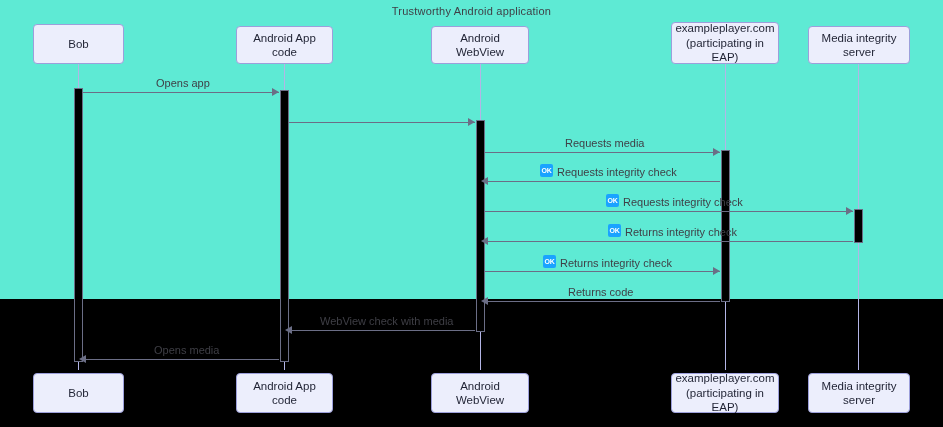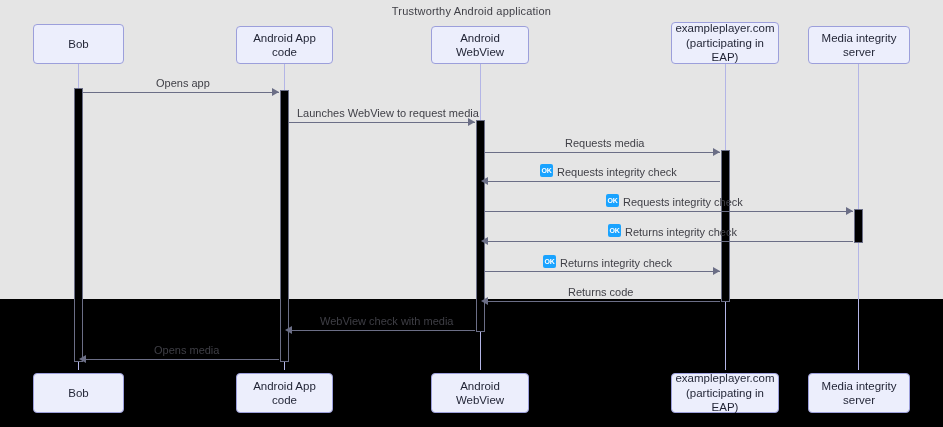--- a/index.html
+++ b/index.html
@@ -10,21 +10,21 @@
   body {
     width: 943px;
     height: 427px;
     overflow: hidden;
     font-family: "Liberation Sans", sans-serif;
   }
   #diagram {
     position: relative;
     width: 943px;
     height: 299px;
-    background: #e5e5e5;
+    background: #5eead4;
   }
   .title {
     position: absolute;
     left: 0;
     top: 5px;
     width: 943px;
     text-align: center;
     color: #3f3f46;
     font-size: 11px;
     font-family: "Liberation Sans", sans-serif;
@@ -151,21 +151,20 @@
   <div class="actor-box" style="left:808px; top:373px; width:102px; height:40px;">
     <span>Media integrity server</span>
   </div>
 
   <div class="msg-line" style="left:83px; top:92px; width:196px;"></div>
   <div class="arrow right" style="left:272px; top:88px;"></div>
   <div class="msg-label" style="left:156px; top:77px;">Opens app</div>
 
   <div class="msg-line" style="left:289px; top:122px; width:186px;"></div>
   <div class="arrow right" style="left:468px; top:118px;"></div>
-  <div class="msg-label" style="left:297px; top:107px;">Launches WebView to request media</div>
 
   <div class="msg-line" style="left:485px; top:152px; width:235px;"></div>
   <div class="arrow right" style="left:713px; top:148px;"></div>
   <div class="msg-label" style="left:565px; top:137px;">Requests media</div>
 
   <div class="msg-line" style="left:485px; top:181px; width:235px;"></div>
   <div class="arrow left" style="left:481px; top:177px;"></div>
   <div class="lock-icon" style="left:540px; top:164px;">OK</div>
   <div class="msg-label" style="left:557px; top:166px;">Requests integrity check</div>
 

